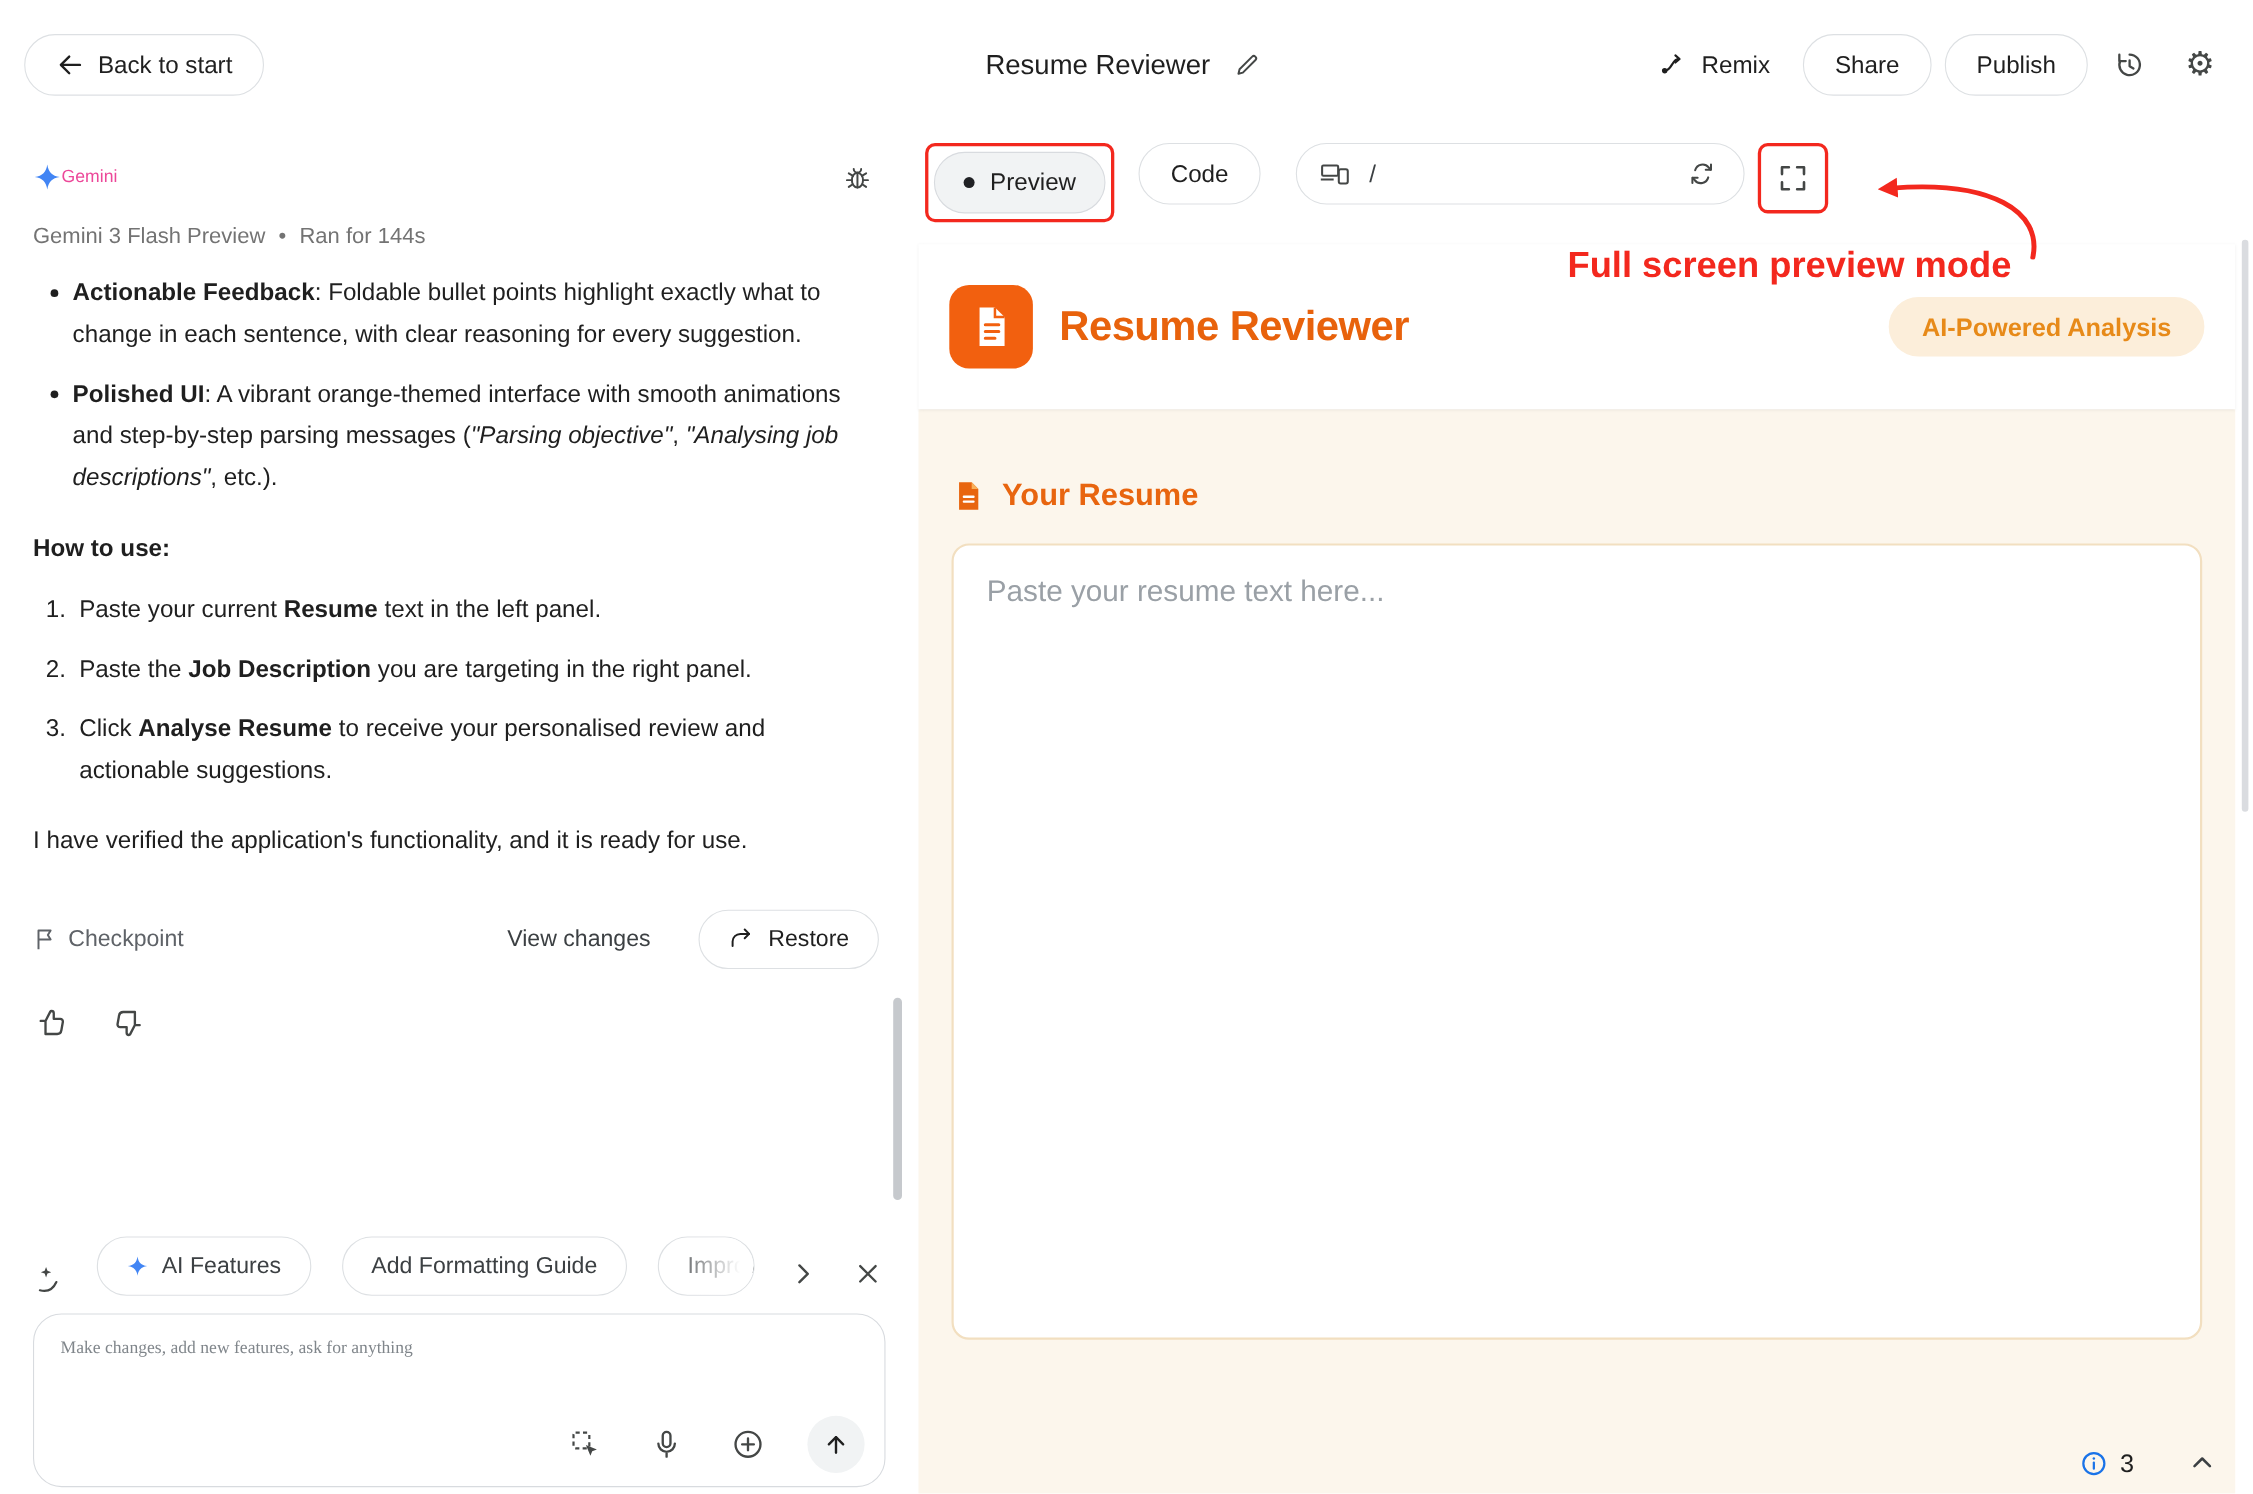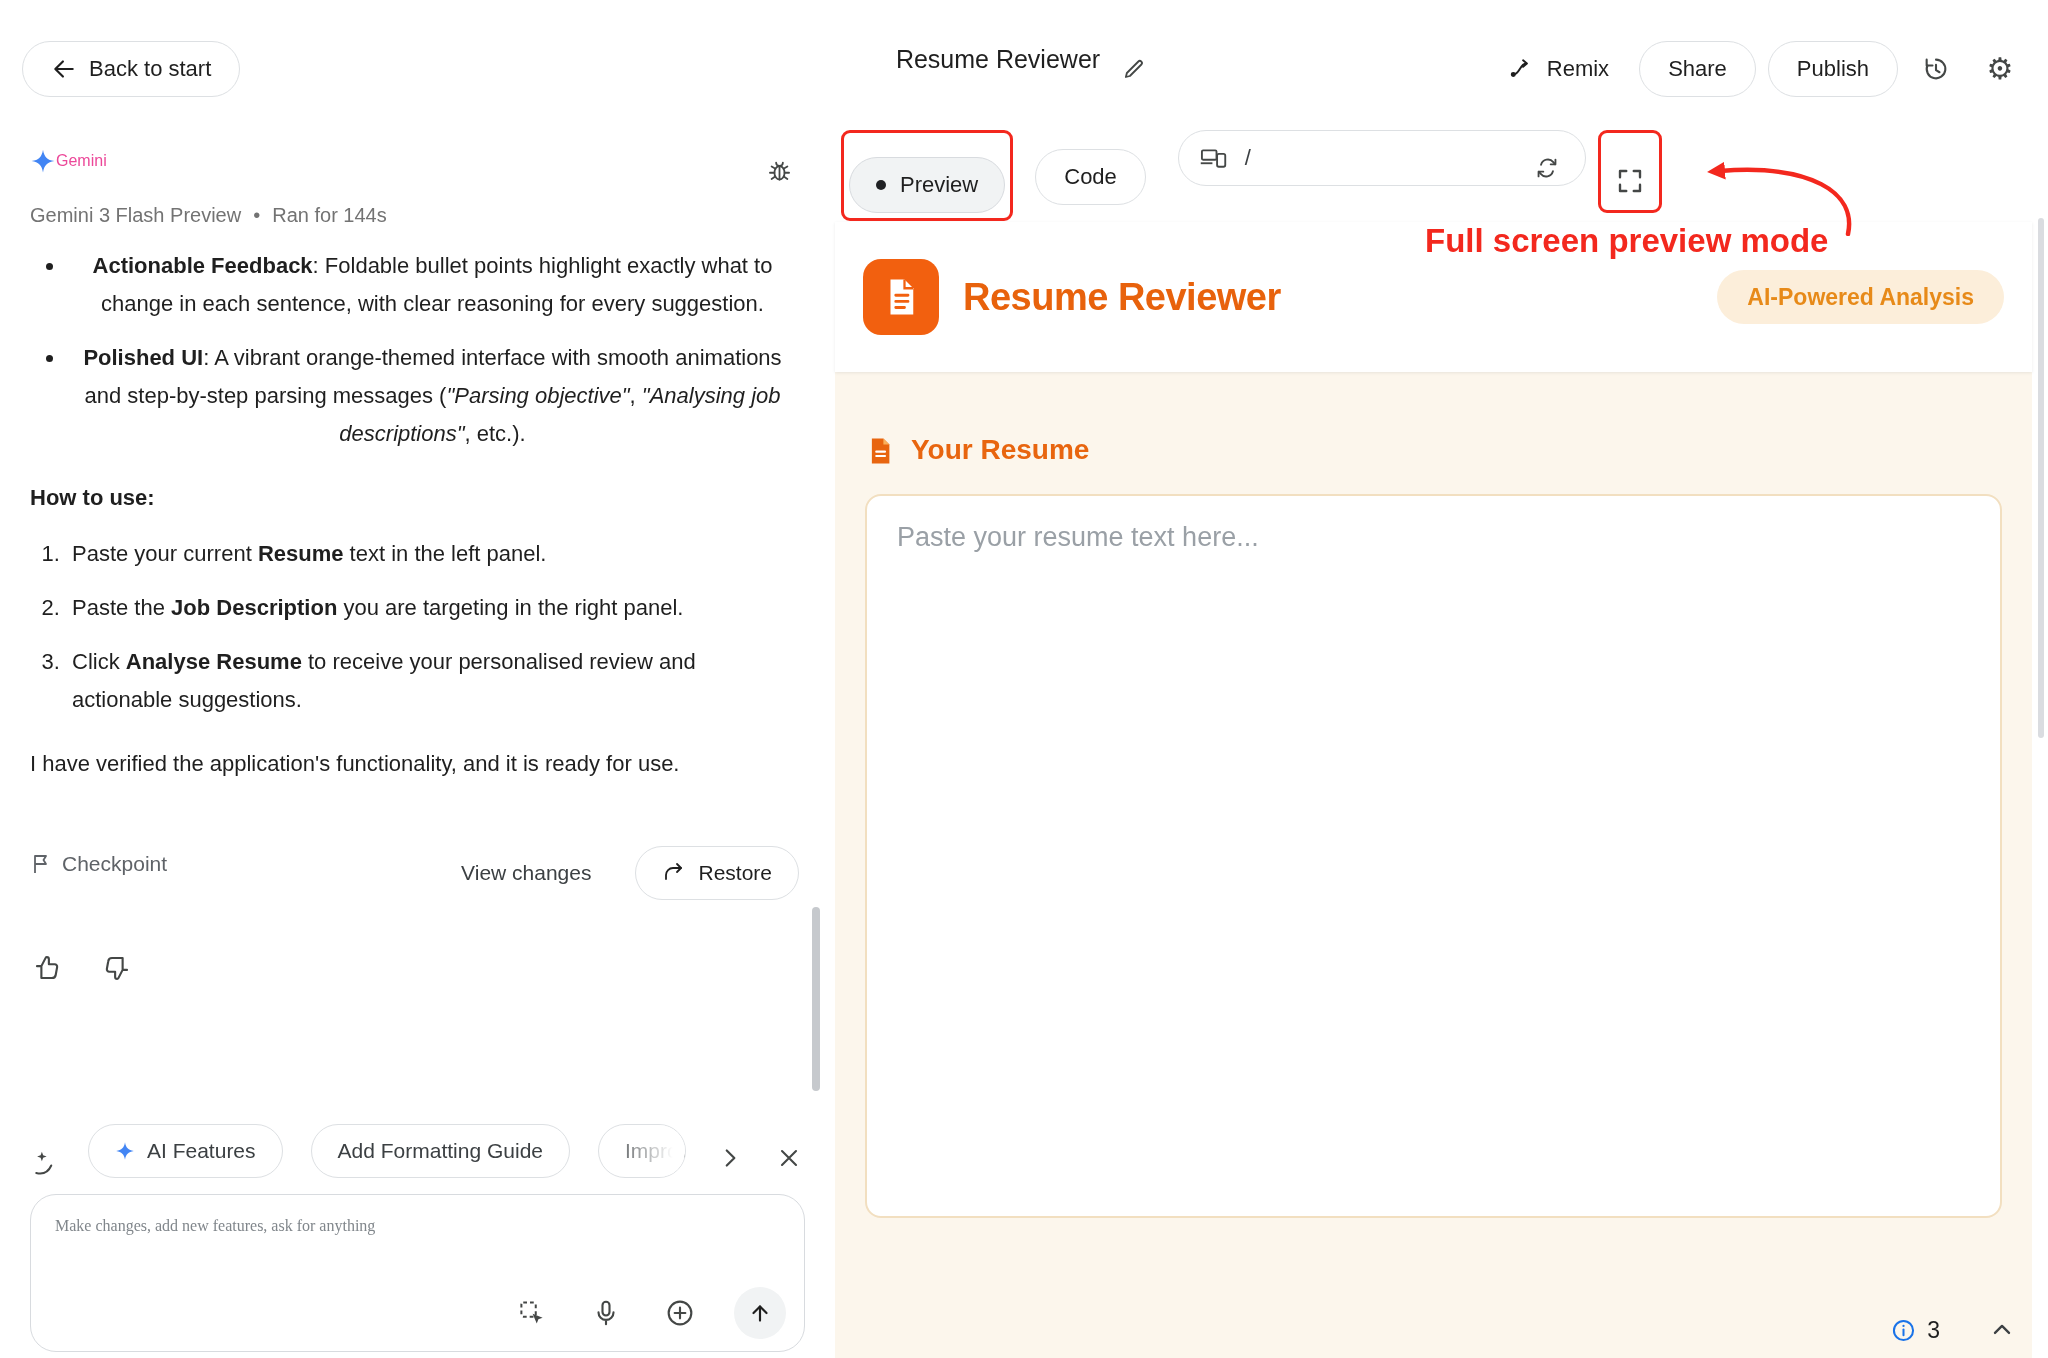--- a/index.html
+++ b/index.html
@@ -1,39 +1,39 @@
 <!DOCTYPE html>
 <html><head>
 <meta charset="utf-8">
 <style>
   * { box-sizing: border-box; margin: 0; padding: 0; }
   html,body { width: 2048px; height: 1358px; }
   body { font-family: "Liberation Sans", sans-serif; background:#fff; color:#1f1f1f; overflow:hidden; }
-  button { font-family: inherit; background:none; border:none; cursor:pointer; color:inherit;margin-top:19px; }
+  button { font-family: inherit; background:none; border:none; cursor:pointer; color:inherit; }
   svg { display:block; }
   .page { position:relative; width:2048px; height:1358px; background:#fff; overflow:hidden; }
 
   
   .topbar { position:absolute; top:0; left:0; right:0; height:118px; display:flex; align-items:center; padding:0 22px; background:#fff; z-index:10; }
   .pill { display:inline-flex; align-items:center; gap:12px; height:56px; padding:0 28px; border:1.5px solid #dde0e3; border-radius:28px; background:#fff; font-size:22px; font-weight:500; color:#1f1f1f; }
   .topbar-center { position:absolute; left:50%; transform:translateX(-50%); display:flex; align-items:center; gap:16px; font-size:25px; font-weight:500; color:#1f1f1f; }
   .topbar-right { margin-left:auto; display:flex; align-items:center; gap:12px; }
   .remix-btn { display:inline-flex; align-items:center; gap:12px; height:56px; padding:0 18px; font-size:22px; font-weight:500; }
   .icon-btn { display:inline-flex; align-items:center; justify-content:center; width:52px; height:52px; color:#444746; }
   .gear-glyph { font-size:30px; color:#444746; line-height:1; }
 
   
   .chat-panel { position:absolute; top:118px; left:0; width:835px; bottom:0; background:#fff; }
   .chat-inner { padding:0 30px; }
   .chat-header { display:flex; align-items:center; gap:0; height:86px; color:#ec4899; font-size:16px; font-weight:500; }
   .chat-header .bug { margin-left:auto; }
   .model-line { display:flex; align-items:center; gap:12px; font-size:20px; color:#737373; margin-bottom:20px; }
   .chat-body { font-size:22px; line-height:38px; color:#1f1f1f; padding-right:6px; }
   ul.features { padding-left:36px; }
-  ul.features li { margin-bottom:16px;text-align:center; }
+  ul.features li { margin-bottom:16px; }
   b { font-weight:700; }
   .how { font-weight:700; margin:26px 0 18px; }
   ol.steps { padding-left:36px; }
   ol.steps li { margin-bottom:16px; padding-left:6px; }
   .closing { margin-top:26px; }
   .checkpoint-row { display:flex; align-items:center; margin-top:44px; font-size:21px; color:#5f6368; }
   .checkpoint-label { margin-left:8px; }
   .view-changes { margin-left:auto; margin-right:44px; color:#3c4043; font-weight:500; font-size:21px; }
   .restore-btn { height:54px; border-radius:27px; padding:0 26px; gap:12px; font-size:21px; }
   .feedback-row { display:flex; gap:36px; margin-top:32px; color:#444746; }

